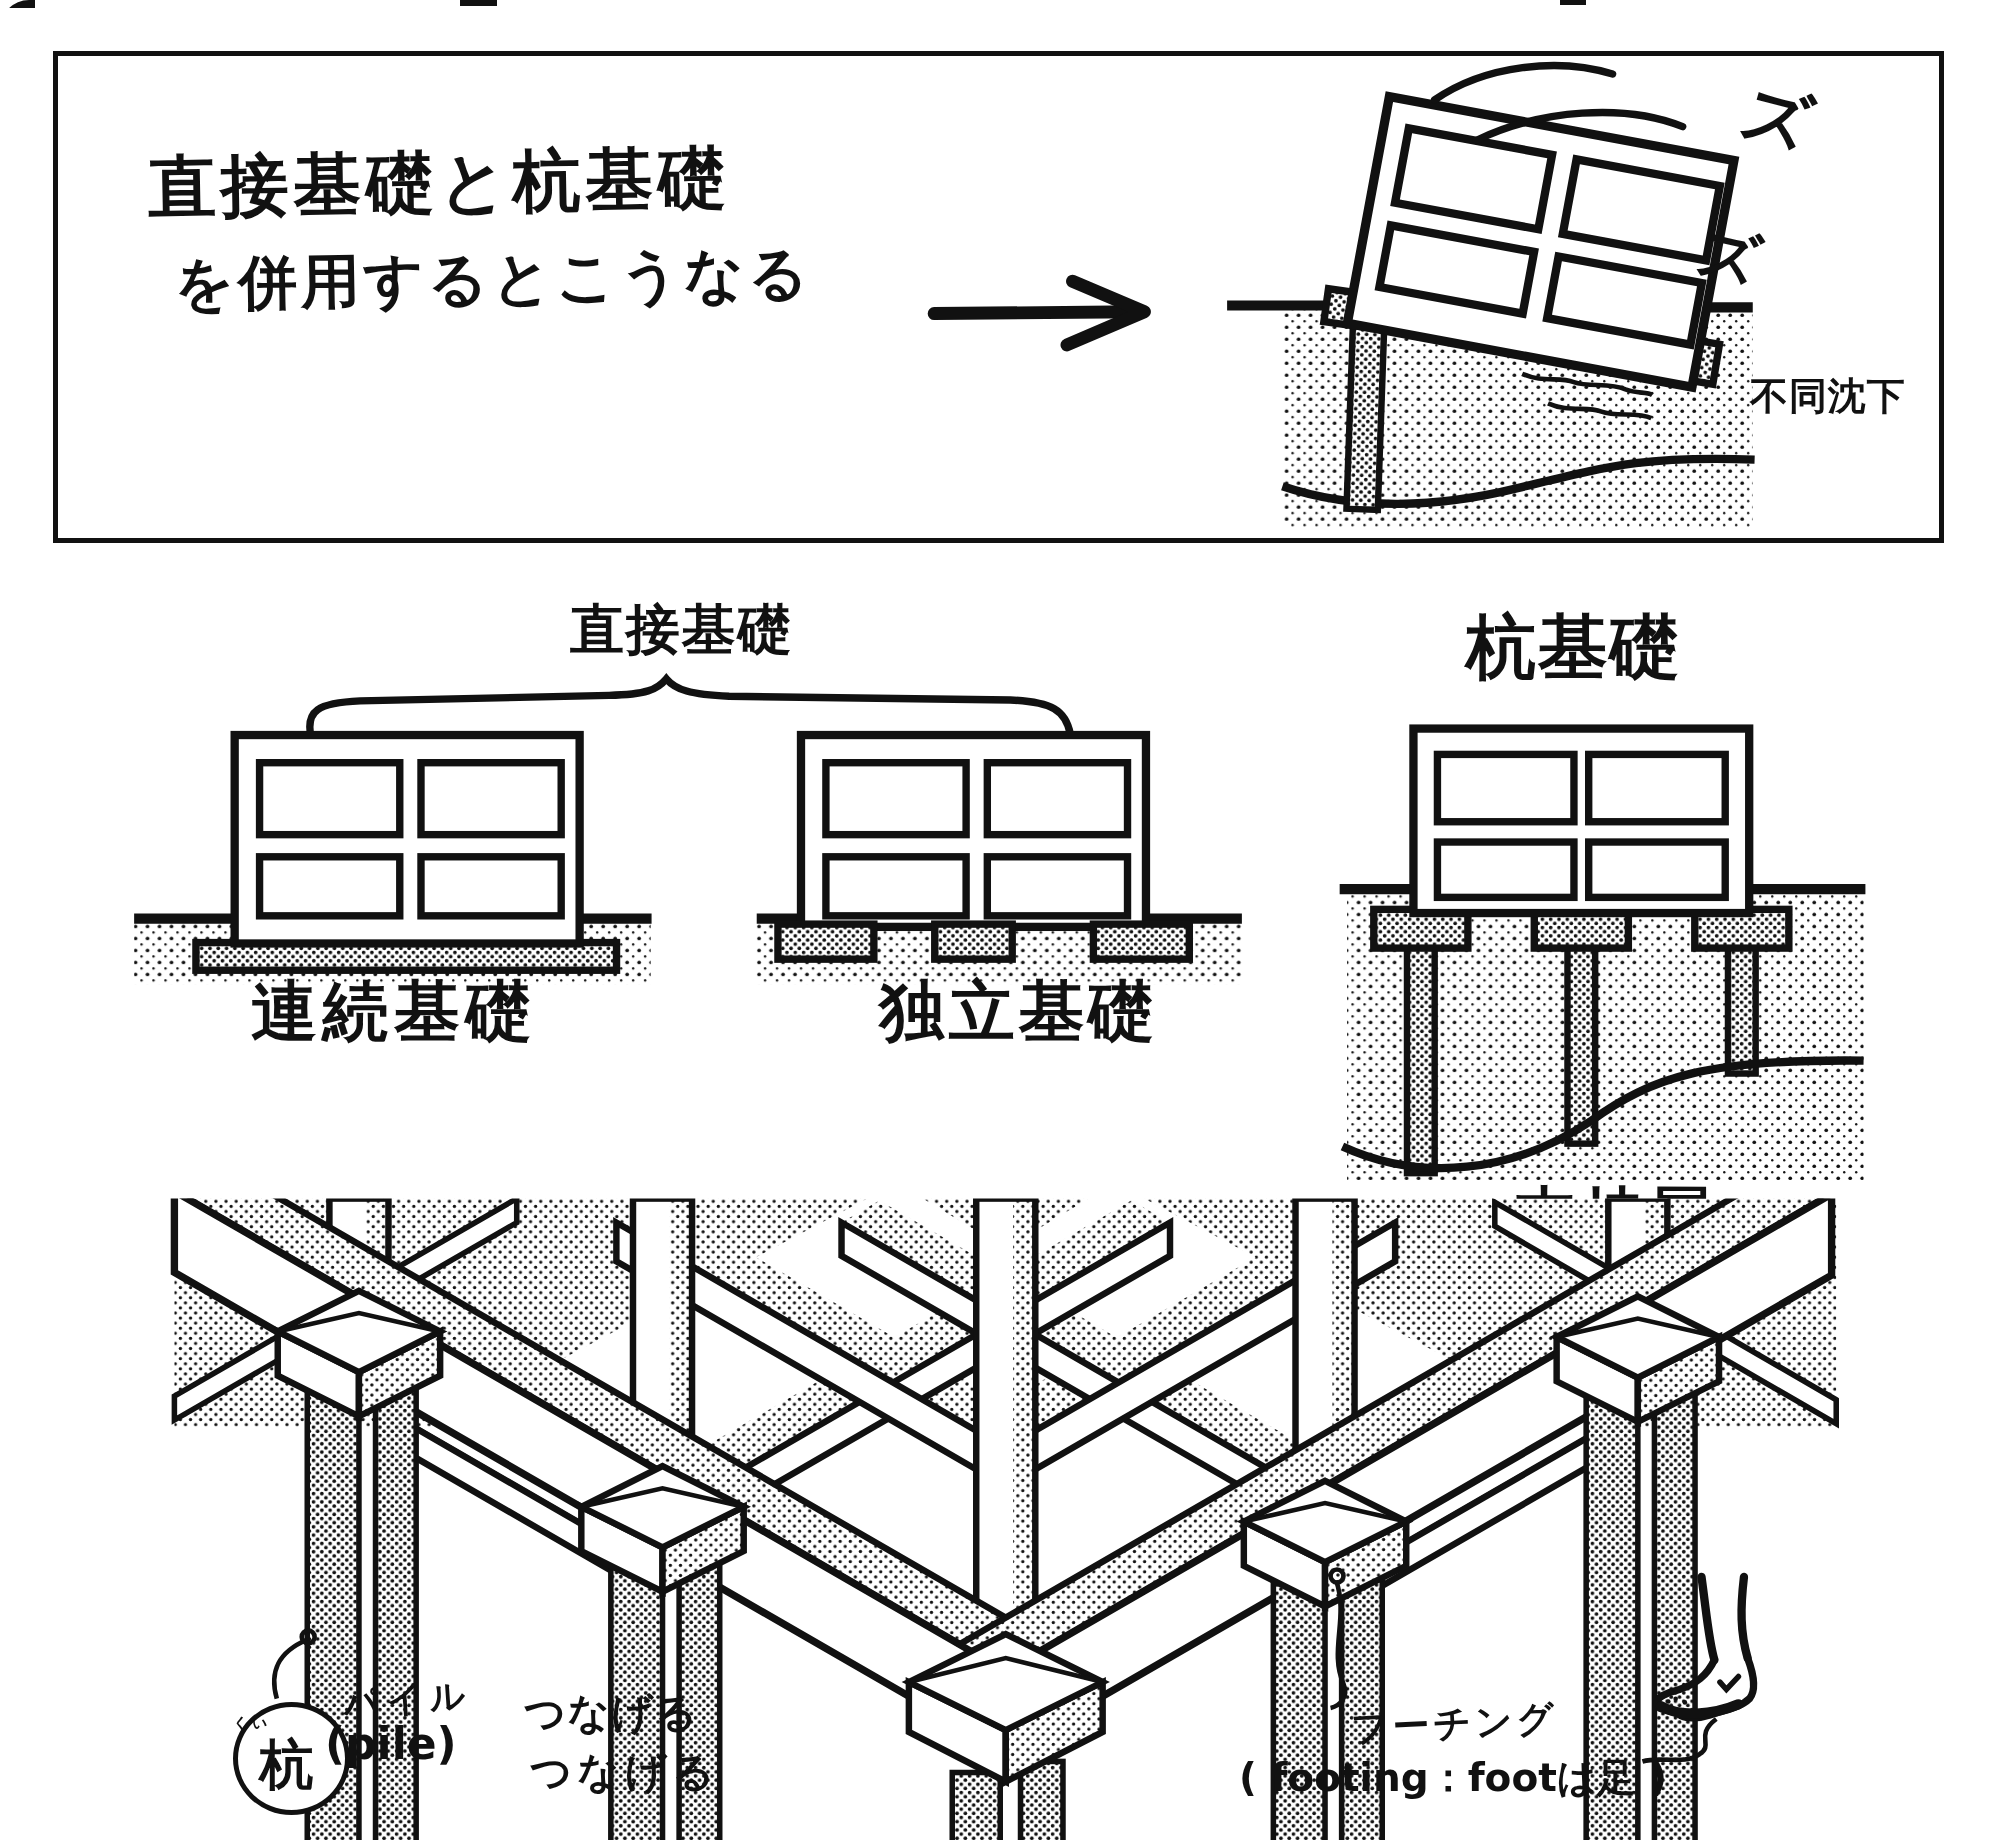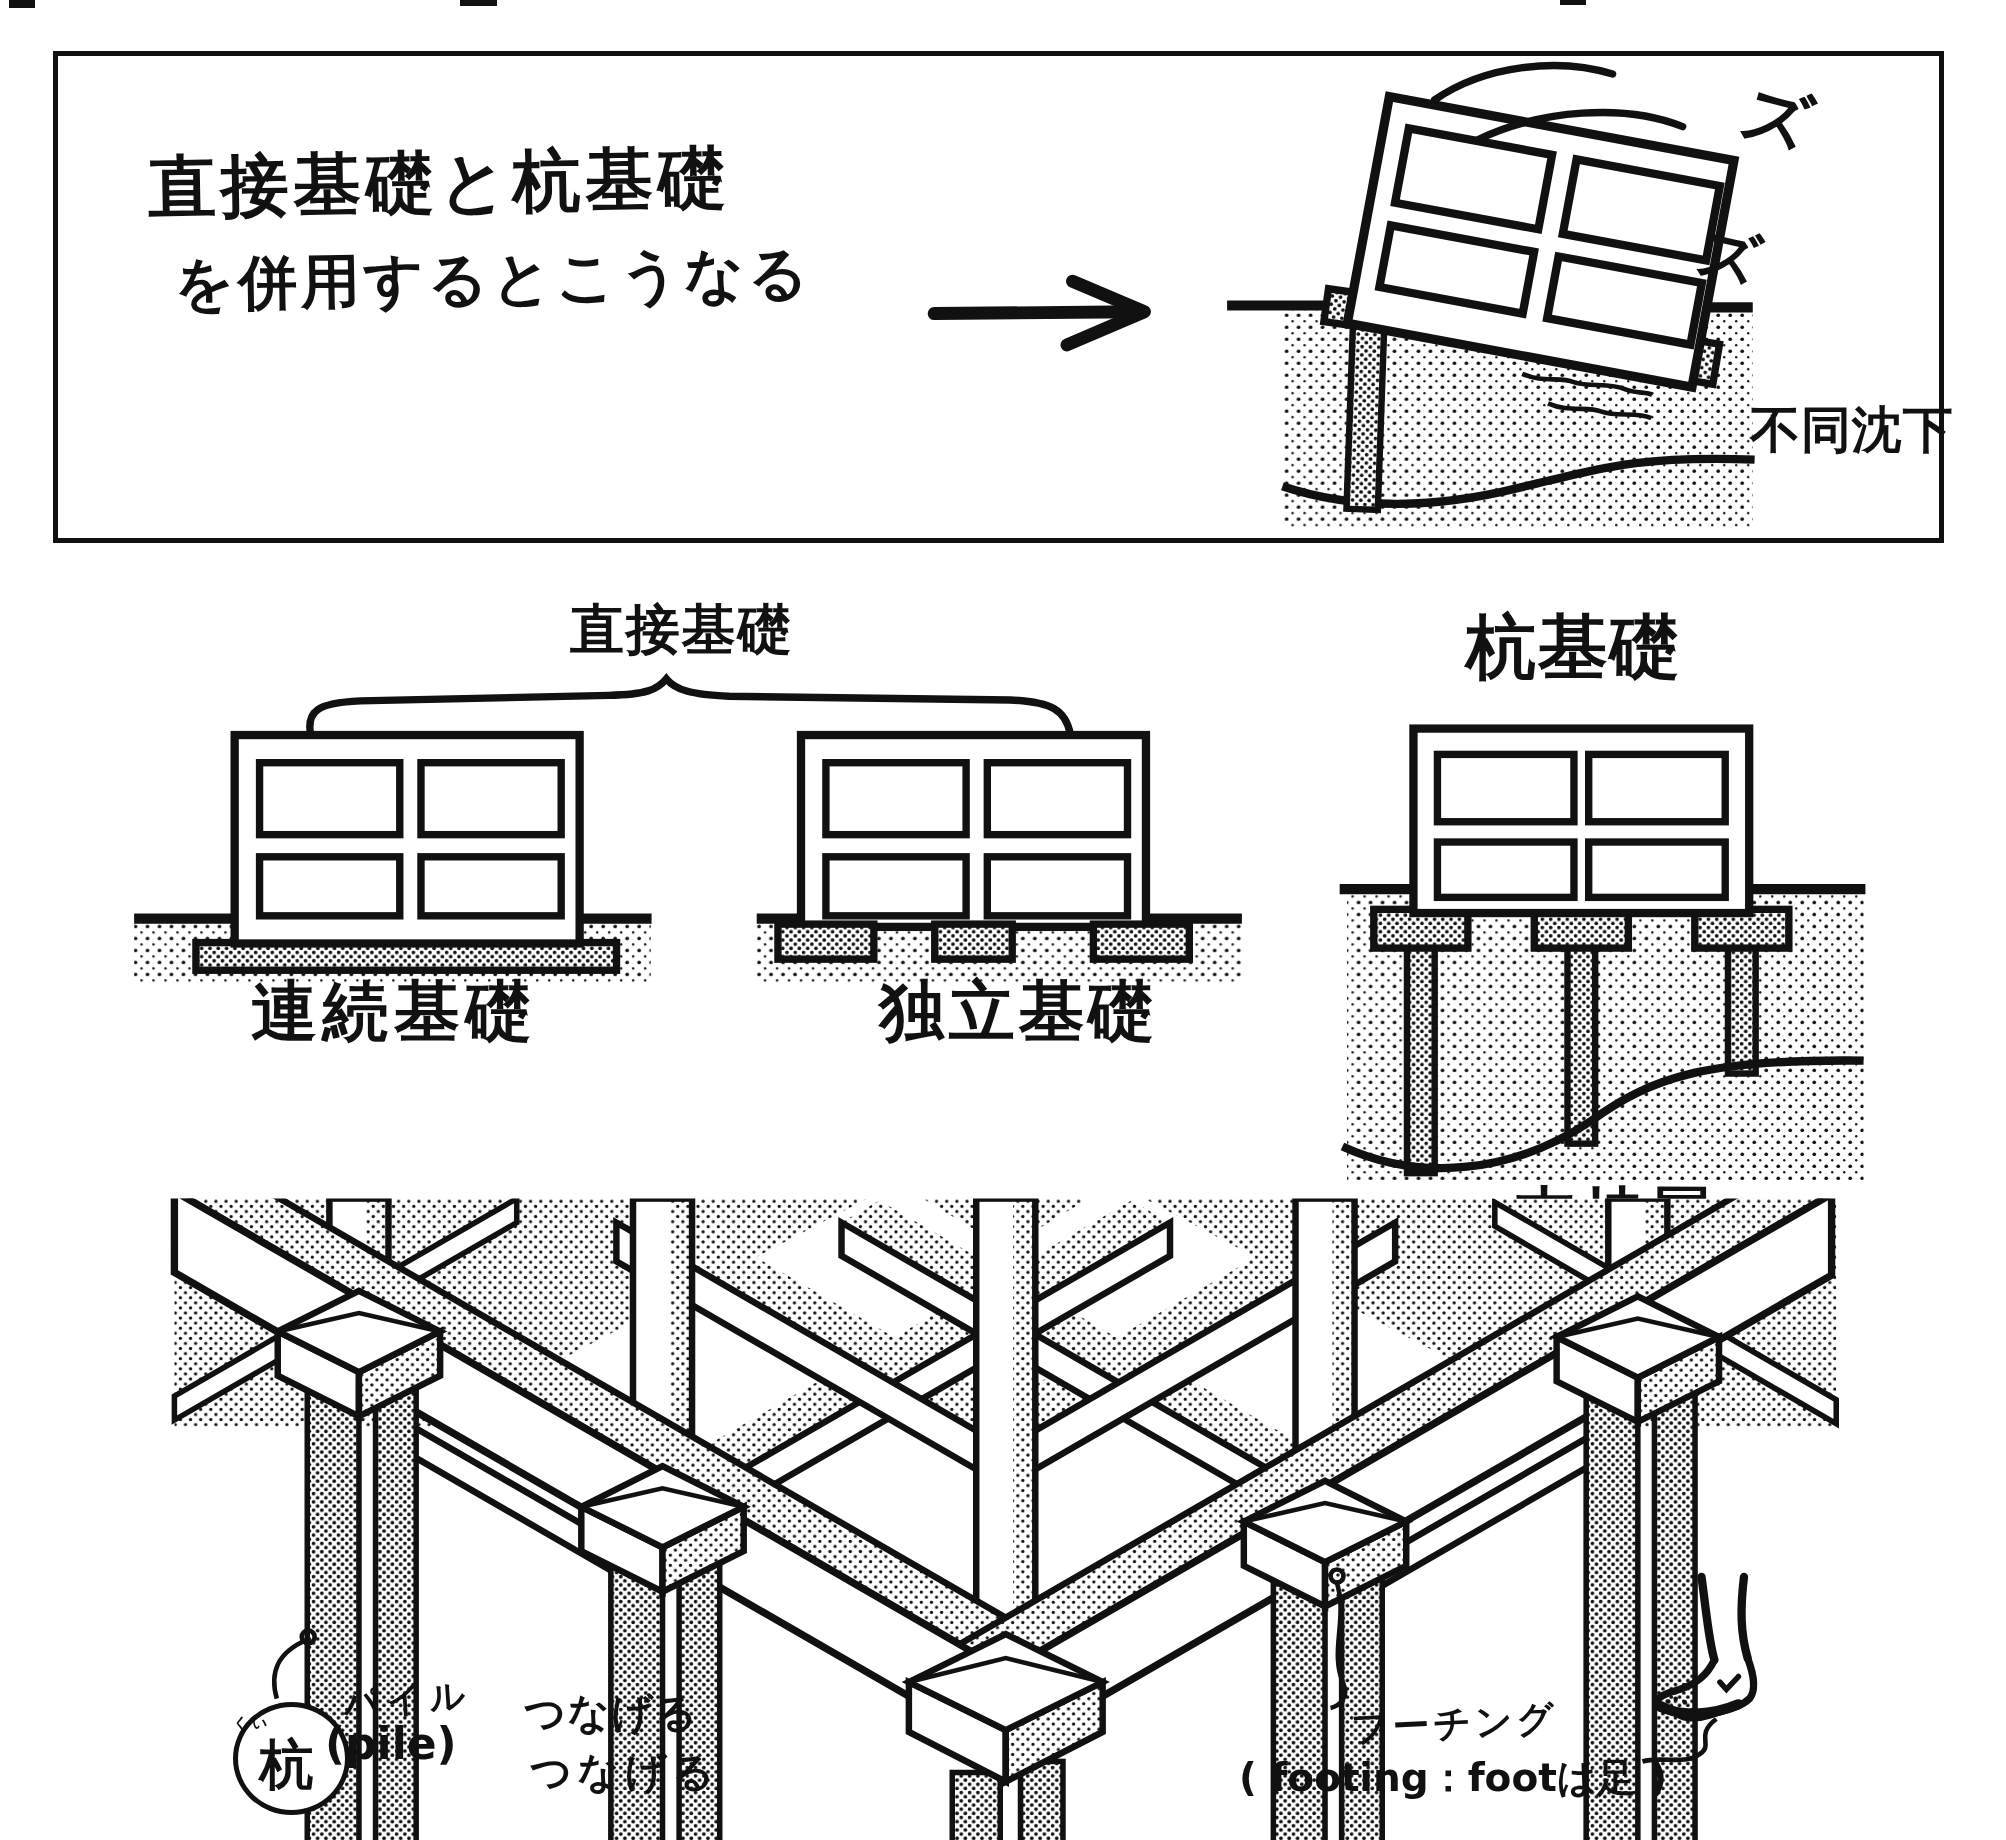--- a/index.html
+++ b/index.html
@@ -1,17 +1,17 @@
 <!DOCTYPE html>
 <html style="font-size:14.8px"><head>
 <meta charset="utf-8">
 <style>
   html,body{margin:0;padding:0;background:#fff;}
   .page{position:relative;width:2006px;height:1840px;background:#fff;overflow:hidden;
-        font-family:"DejaVu Sans",sans-serif;color:#111;}
+        font-family:"DejaVu Sans",sans-serif;color:#111;border-radius:29px;}
   .lbl{position:absolute;font-weight:700;color:#111;white-space:nowrap;line-height:1.1;
        font-family:"DejaVu Sans",sans-serif;}
   .panel{position:absolute;left:53px;top:51px;width:1881px;height:482px;border:5.5px solid #111;background:#fff;}
   .svgabs{position:absolute;left:0;}
   .artifact{position:absolute;background:#111;}
   .circle{position:absolute;border:5.5px solid #111;border-radius:50%;background:#fff;}
 </style>
 </head>
 <body>
 
@@ -67,21 +67,21 @@
       <rect x="1692" y="274" width="158" height="68" fill="#fff" stroke="#111" stroke-width="9"></rect>
     </g>
     <g>
       <path d="M1555,108 C1610,70 1690,62 1748,80" stroke="#111" stroke-width="8" fill="none" stroke-linecap="round"></path>
       <path d="M1600,152 C1670,118 1762,112 1824,137" stroke="#111" stroke-width="8" fill="none" stroke-linecap="round"></path>
     </g>
   </svg>
 
   <div class="lbl" style="left:1742px;top:81px;font-size:68px;transform:rotate(16deg)">ズ</div>
   <div class="lbl" style="left:1698px;top:222px;font-size:61px;transform:rotate(14deg)">ズ</div>
-  <div class="lbl" style="left:1750px;top:403px;font-size:50px;letter-spacing:0.9px">不同沈下</div>
+  <div class="lbl" style="left:1750px;top:376px;font-size:38px;letter-spacing:0.9px">不同沈下</div>
 
   <svg class="svgabs" style="left:0;top:581px" width="2006" height="701" viewBox="0 630 2174 760">
     <defs>
       <pattern id="gdot2" width="13" height="13" patternUnits="userSpaceOnUse">
         <rect width="13" height="13" fill="#fff"></rect>
         <circle cx="3.5" cy="3.5" r="2" fill="#111"></circle>
           <circle cx="10" cy="10" r="1.3" fill="#111"></circle>
       </pattern>
       <pattern id="cdot2" width="9" height="9" patternUnits="userSpaceOnUse">
         <rect width="9" height="9" fill="#fff"></rect>

